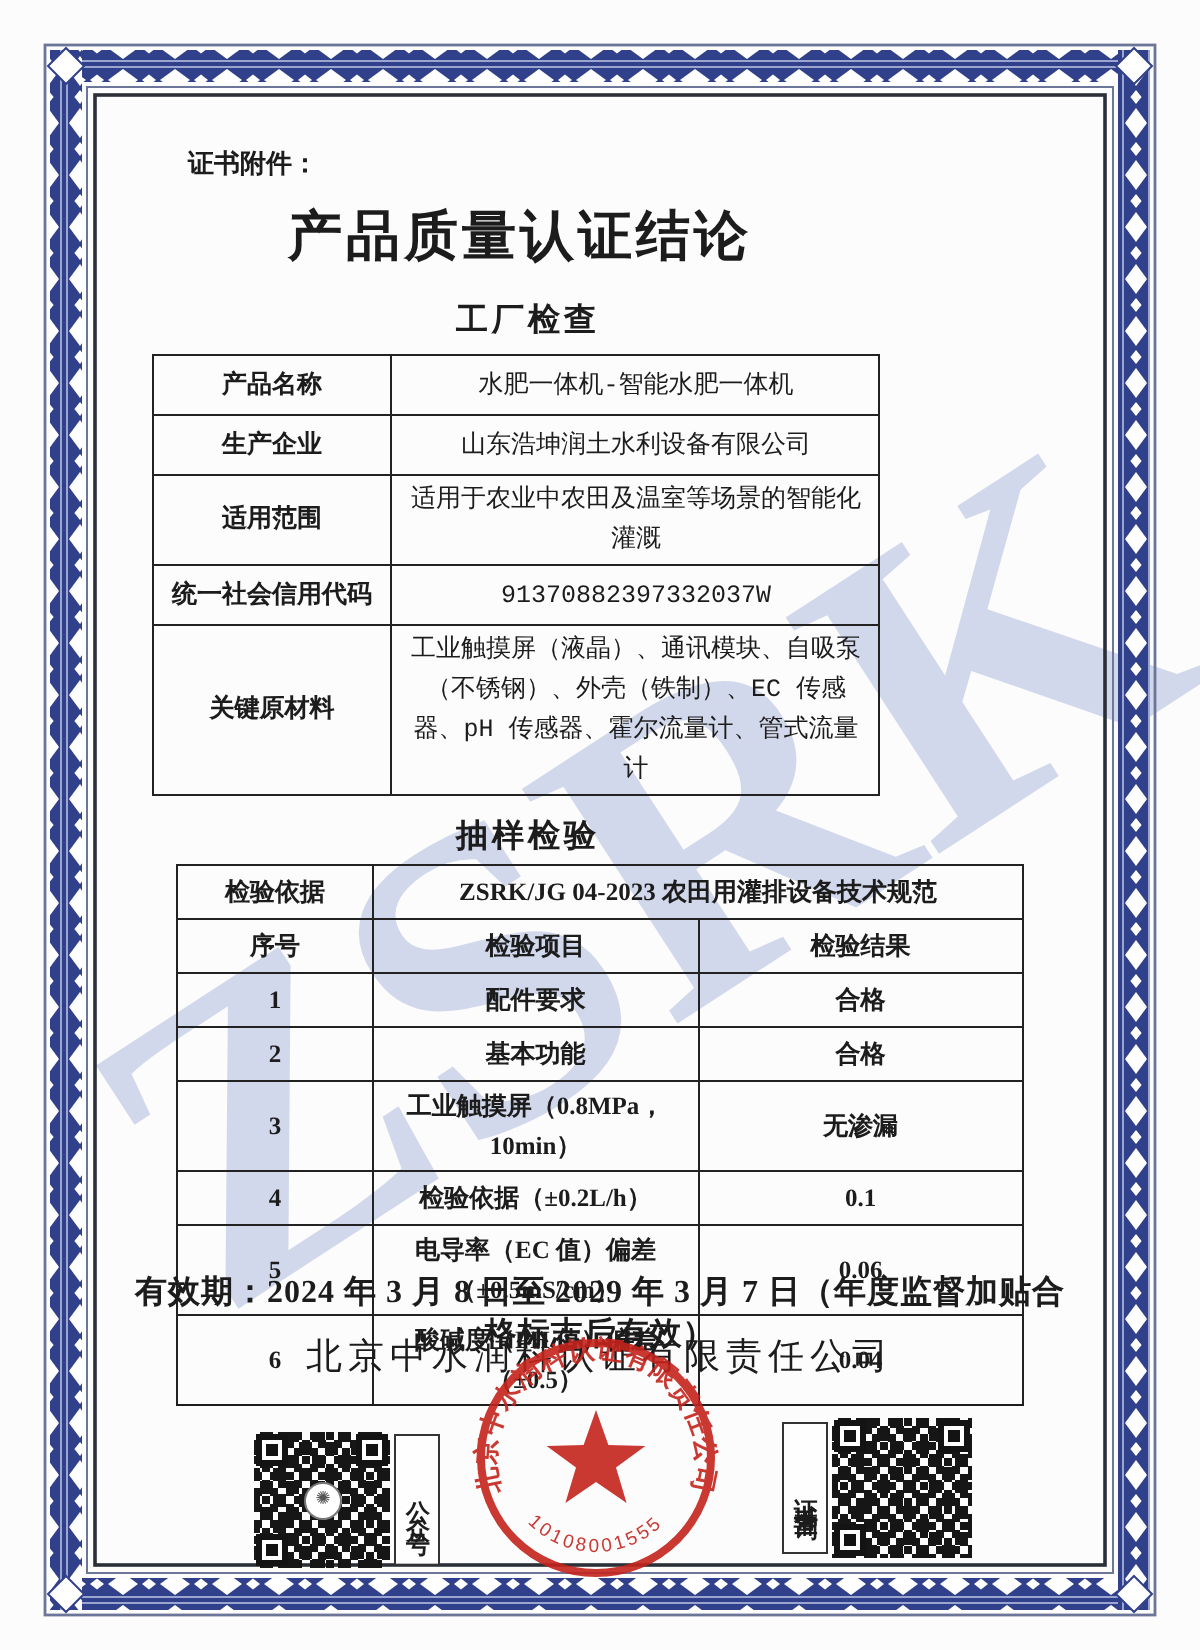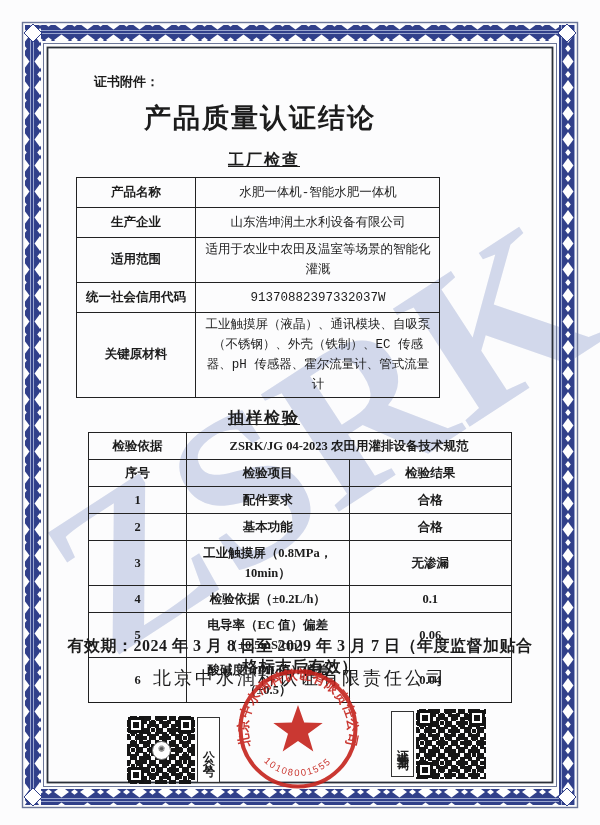--- a/index.html
+++ b/index.html
@@ -16,21 +16,21 @@
     letter-spacing:2px;z-index:1;pointer-events:none;user-select:none;
   }
   
   .frame{position:absolute;left:0;top:0;z-index:2;}
   
   .content{position:absolute;left:0;top:0;width:600px;height:825px;z-index:3;}
   .attach{position:absolute;left:94px;top:73px;font-size:13px;font-weight:bold;}
   .title{position:absolute;left:0;top:100px;width:520px;margin:0;text-align:center;
          font-size:27px;font-weight:bold;letter-spacing:2px;}
   .sec{position:absolute;left:0;width:528px;margin:0;text-align:center;
-       font-size:16px;font-weight:bold;letter-spacing:2px;text-decoration:underline;}
+       font-size:16px;font-weight:bold;letter-spacing:2px;}
   .sec1{top:150px;}
   .sec2{top:408px;}
   table{border-collapse:collapse;table-layout:fixed;background:transparent;}
   .t1{position:absolute;left:76px;top:177px;width:364px;font-family:Liberation Mono, monospace;}
   .t2{position:absolute;left:88px;top:432px;width:424px;}
   td{border:1px solid #222;font-size:12.5px;vertical-align:middle;
      padding:2px 4px;line-height:20px;background:transparent;}
   .t1 td.lab,.t2 td.lab{font-weight:bold;text-align:center;}
   .t1 td.val{text-align:center;padding-left:9px;padding-right:8px;}
   .t1 .h25 td{height:25px;}

